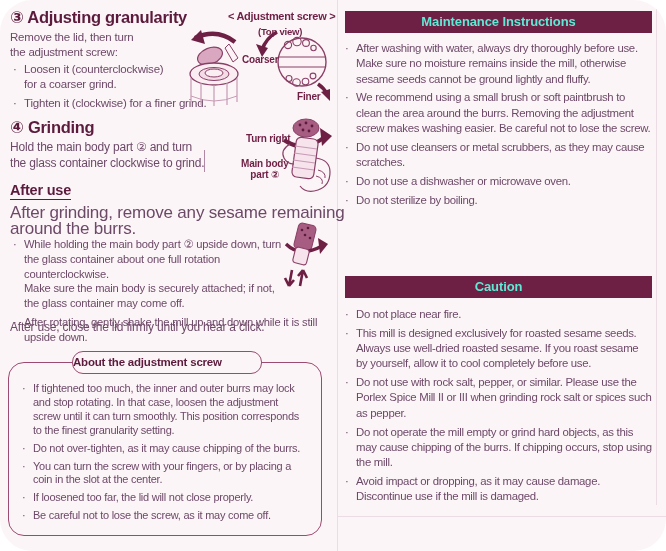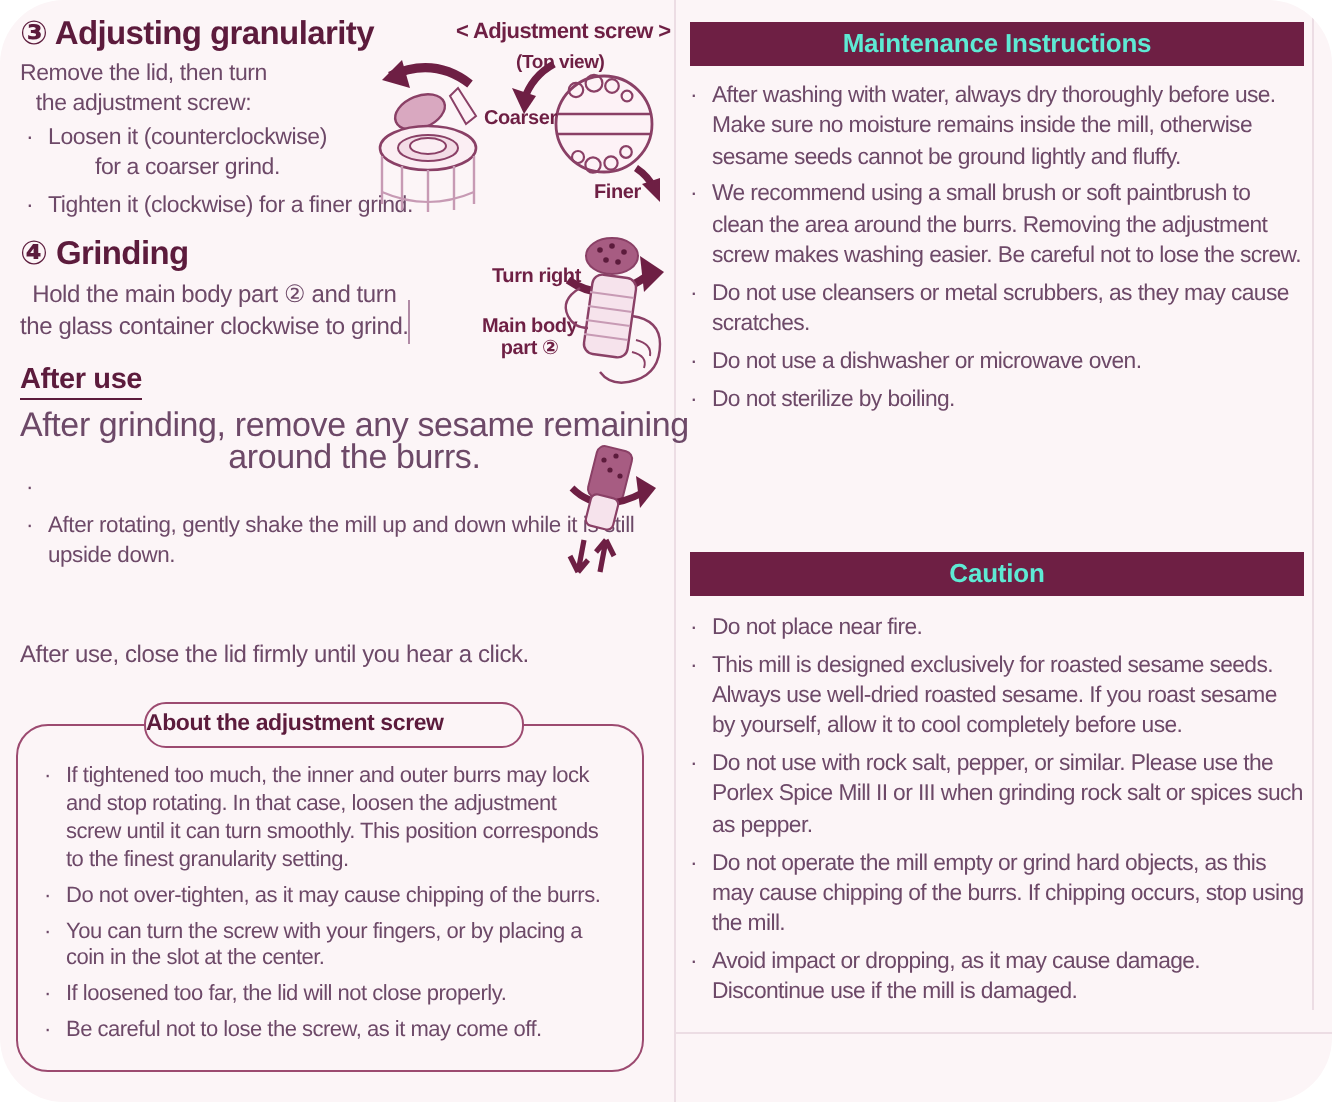--- a/index.html
+++ b/index.html
@@ -4,21 +4,21 @@
 <style>
   html,body{margin:0;padding:0;}
   #page{
     position:relative;width:666px;height:551px;overflow:hidden;
     background:#fcf5f7;
     font-family:"Liberation Sans","DejaVu Sans",sans-serif;
     color:#6d4968;
     font-size:11.5px;line-height:15px;letter-spacing:-0.2px;border-radius:32px;
   }
   .abs{position:absolute;}
-  .pre{white-space:pre-line;text-align:center;}
+  .pre{white-space:pre-line;}
   h2.sec{
     margin:0;font-size:16.5px;line-height:18px;font-weight:bold;
     color:#5c1b3c;letter-spacing:-0.3px;
   }
   h3.sub{
     margin:0;font-size:14.5px;line-height:16px;font-weight:bold;
     color:#5c1b3c;border-bottom:1.6px solid #5c1b3c;display:inline-block;
     padding-bottom:1px;letter-spacing:-0.2px;
   }
   .bullets{margin:0;padding:0;list-style:none;}
@@ -130,20 +130,24 @@
     <path d="M40,56 Q48,58 47,64 M38,62 Q46,64 44,70" fill="none" stroke="#8a4066" stroke-width="1"></path>
     <path d="M12,30 Q2,36 6,44 Q9,50 16,50" fill="none" stroke="#8a4066" stroke-width="1.2"></path>
   </svg>
 
   <h3 class="sub abs" style="left:10px;top:182px;">After use</h3>
   <div class="abs pre" style="left:10px;top:205px;font-size:17px;line-height:15.5px;">After grinding, remove any sesame remaining
 around the burrs.</div>
   <ul class="bullets abs" style="left:13px;top:237px;width:312px;line-height:14.8px;font-size:11.2px;">
     <li>
       <span class="dot">·</span>
+      <span style="max-width:268px;">
+        <span>While holding the main body part ② upside down, turn the glass container about one full rotation counterclockwise.</span><br>
+        <span>Make sure the main body is securely attached; if not, the glass container may come off.</span>
+      </span>
     </li>
     <li style="margin-top:3px;">
       <span class="dot">·</span>
       <span style="max-width:300px;">After rotating, gently shake the mill up and down while it is still upside down.</span>
     </li>
   </ul>
   <div class="abs closing" style="left:10px;top:320px;">After use, close the lid firmly until you hear a click.</div>
   <svg class="abs" style="left:282px;top:218px;" width="48" height="76" viewBox="0 0 48 76">
     <rect x="14" y="6" width="18" height="26" rx="4" transform="rotate(14 23 19)" fill="#a75c82" stroke="#8a4066" stroke-width="1"></rect>
     <circle cx="20" cy="12" r="1.3" fill="#5c1b3c"></circle>

